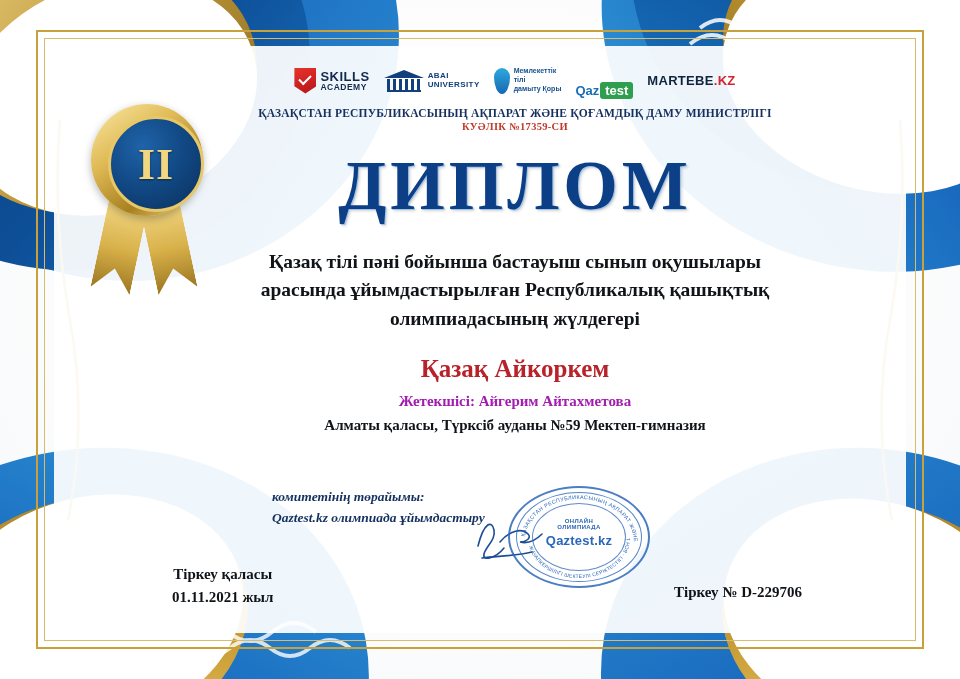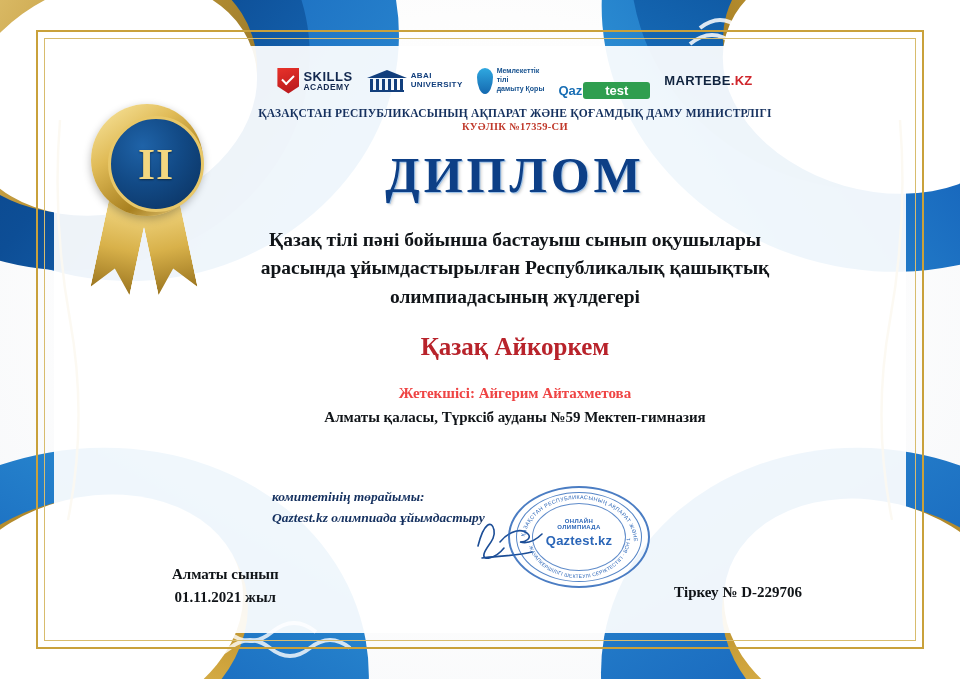--- a/index.html
+++ b/index.html
@@ -363,21 +363,21 @@
     display: inline-flex;
     align-items: center;
     font-size: 13px;
     font-weight: bold;
     margin-top: 20px;
   }
   .logo-qaztest .qaz { color: #1a6fb5; }
   .logo-qaztest .test {
     background: #2f9e4f;
     color: #fff;
-    padding: 1px 22px;
+    padding: 1px 5px;
     border-radius: 3px;
     margin-left: 1px;
   }
 
   .logo-martebe .txt {
     font-size: 13px;
     font-weight: bold;
     color: #11243f;
     letter-spacing: .3px;
   }
@@ -395,21 +395,21 @@
     font-family: "Liberation Serif", serif;
     font-size: 10.5px;
     font-weight: bold;
     color: #c0392b;
     margin-top: 2px;
     letter-spacing: .3px;
   }
 
   .title {
     font-family: "Liberation Serif", serif;
-    font-size: 50px;
+    font-size: 70px;
     font-weight: bold;
     color: #0d3f86;
     letter-spacing: 4px;
     margin-top: 14px;
     text-shadow: 1px 1px 0 #9fc3e8, 2px 2px 3px rgba(0,0,0,.18);
   }
 
   .degree {
     font-family: "Liberation Serif", serif;
     font-size: 25px;
@@ -434,22 +434,22 @@
     font-size: 25px;
     font-weight: bold;
     color: #b8232b;
     margin-top: 22px;
   }
 
   .teacher {
     font-family: "Liberation Serif", serif;
     font-size: 15px;
     font-weight: bold;
-    color: #ef4444;
-    margin-top: 24px;
+    color: #a21caf;
+    margin-top: 10px;
   }
   .school {
     font-family: "Liberation Serif", serif;
     font-size: 15px;
     font-weight: bold;
     color: #101418;
     margin-top: 7px;
   }
 
   
@@ -695,19 +695,19 @@
     <div class="ring2"></div>
     <div class="ring3"></div>
     <div class="center">
       <div class="c1">ОНЛАЙН</div>
       <div class="c1">ОЛИМПИАДА</div>
       <div class="c2">Qaztest.kz</div>
     </div>
   </div>
 
   <div class="city">
-    <div>Алматы сынып</div>
+    <div>Тіркеу қаласы</div>
     <div>01.11.2021 жыл</div>
   </div>
 
   <div class="regnum">Тіркеу № D-229706</div>
 
 </div>
 
 </body></html>

